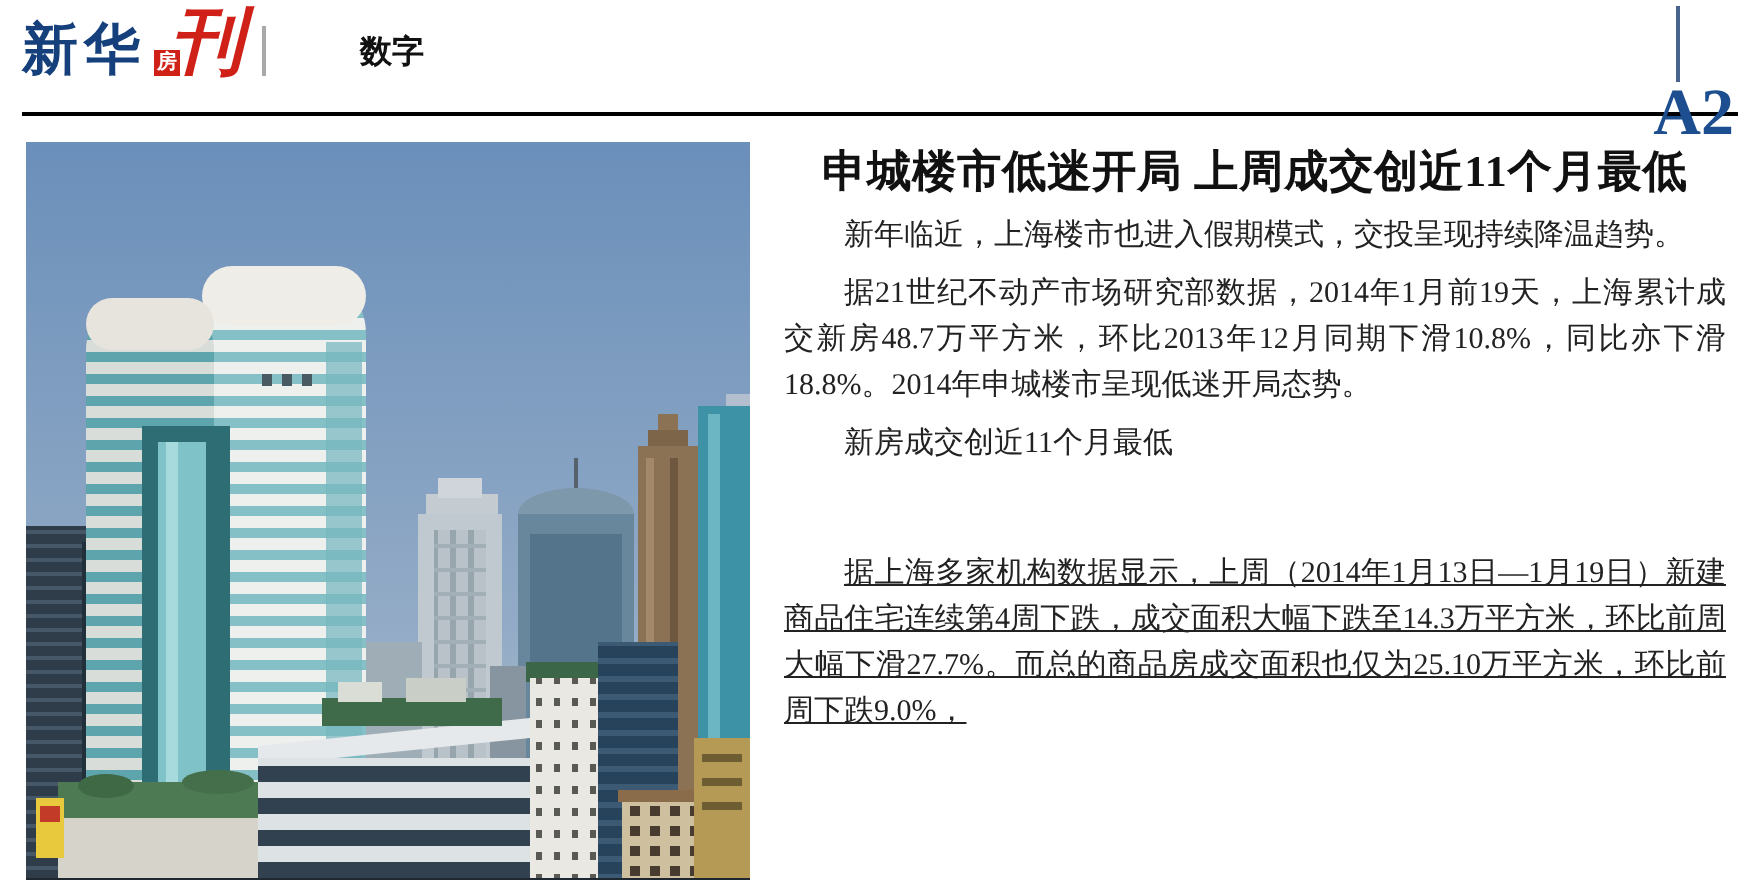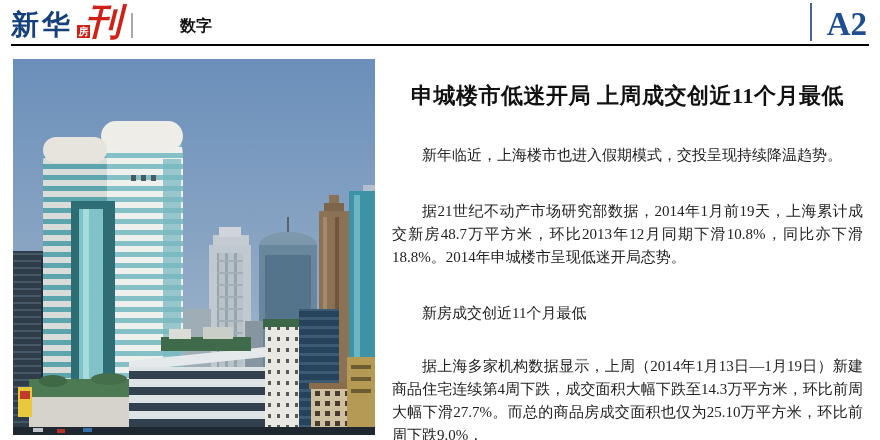--- a/index.html
+++ b/index.html
@@ -1,20 +1,20 @@
 <!DOCTYPE html>
 <html><head>
 <meta charset="utf-8">
 <style>
   * { box-sizing: border-box; margin: 0; padding: 0; }
   html, body { width: 880px; height: 440px; background: #ffffff; overflow: hidden; }
   body { font-family: "Liberation Serif", "DejaVu Serif", serif; color: #1a1a1a; }
 
   
-  .masthead { position: relative; height: 44px; }
+  .masthead { position: relative; height: 56px; }
   .logo-row { position: absolute; left: 11px; top: 6px; display: flex; align-items: flex-end; }
   .brand-primary {
     font-family: "Liberation Sans", "DejaVu Sans", sans-serif;
     font-weight: bold; font-size: 28px; line-height: 1;
     color: #16407c; letter-spacing: 3px;
   }
   .brand-accent {
     position: relative; margin-left: 2px; padding-left: 10px;
     font-weight: bold; font-style: italic; font-size: 37px; line-height: 0.88;
     color: #cf2118; font-family: "Liberation Serif", serif;
@@ -23,46 +23,46 @@
     position: absolute; left: 2px; bottom: 1px; width: 13px; height: 13px;
     background: #cf2118; color: #ffffff; font-style: normal;
     font-size: 10px; line-height: 13px; text-align: center;
     font-family: "Liberation Sans", sans-serif; font-weight: bold;
   }
   .logo-divider { width: 2px; height: 25px; background: #a9a9a9; margin: 0 11px 1px 9px; }
   .section-label {
     font-family: "Liberation Sans", "DejaVu Sans", sans-serif;
     font-weight: bold; font-size: 16px; color: #111; padding-bottom: 2px; margin-left: 36px;
   }
-  .pageno-wrap { position: absolute; right: 13px; top: 3px; display: flex; align-items: flex-end; }
+  .pageno-wrap { position: absolute; right: 13px; top: 3px; display: flex; align-items: center; flex-direction: column; }
   .pageno-bar { width: 2px; height: 38px; background: #49648f; margin-right: 15px; }
   .pageno {
     font-family: "Liberation Serif", serif; font-weight: bold;
     font-size: 33px; line-height: 1; color: #1d4e8f;
   }
   .rule { height: 2px; background: #000; margin: 0 11px; }
 
   
   .main { display: flex; padding: 13px 13px 0 13px; }
   .photo-box { flex: none; width: 362px; height: 376px; overflow: hidden; background: #6a8fba; }
   .photo-box svg { display: block; }
 
   .article { flex: 1; padding: 0 4px 0 17px; }
   .headline {
-    margin-top: 22px; text-align: center;
+    text-align: center;
     font-size: 22px; font-weight: bold; color: #111;
     letter-spacing: 0.5px; white-space: nowrap;
   }
   .article p {
     font-size: 15px; line-height: 23px; text-indent: 2em;
-    color: #222; margin-top: 33px; text-align: justify;
+    color: #222; margin-top: 6px; text-align: justify;
   }
   .article p.first { }
   .article p.subhead { }
-  .article p.after-subhead { margin-top: 30px; }
+  .article p.after-subhead { margin-top: 42px; text-decoration: underline; }
 </style>
 </head>
 <body>
 
 <div class="masthead">
   <div class="logo-row">
     <span class="brand-primary">新华</span>
     <span class="brand-accent">
       <span class="brand-badge">房</span><span>刊</span>
     </span>

